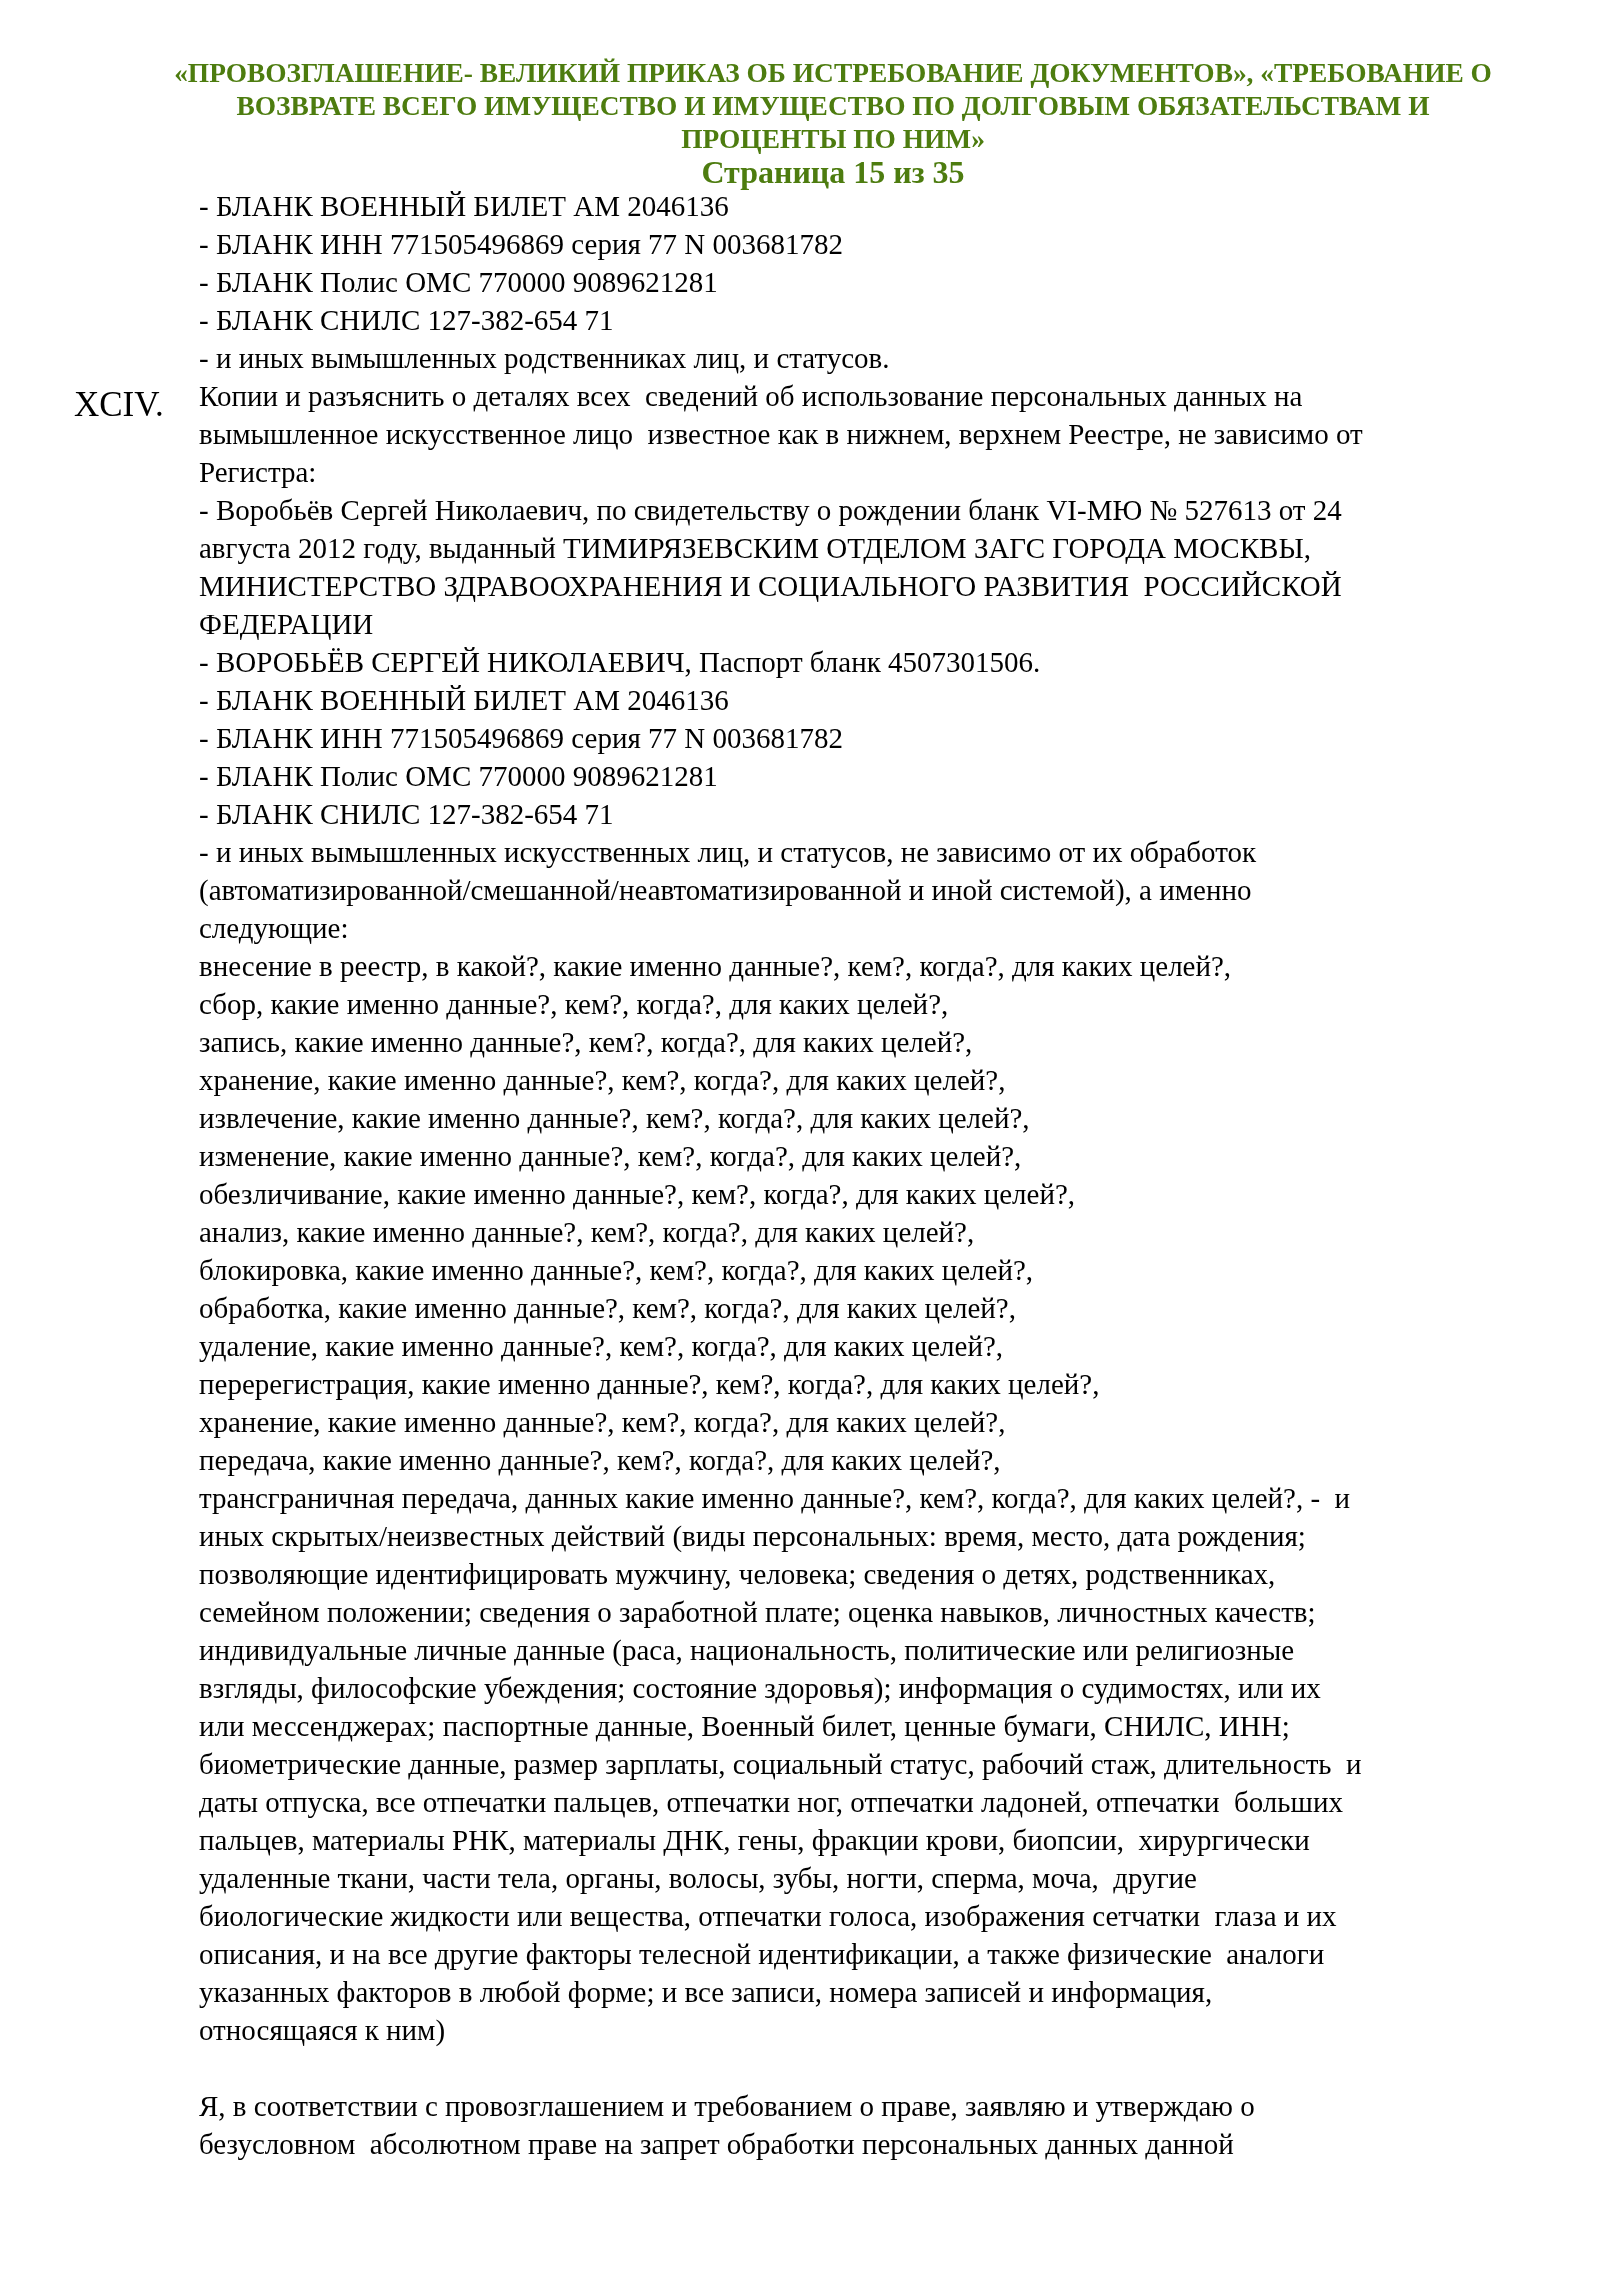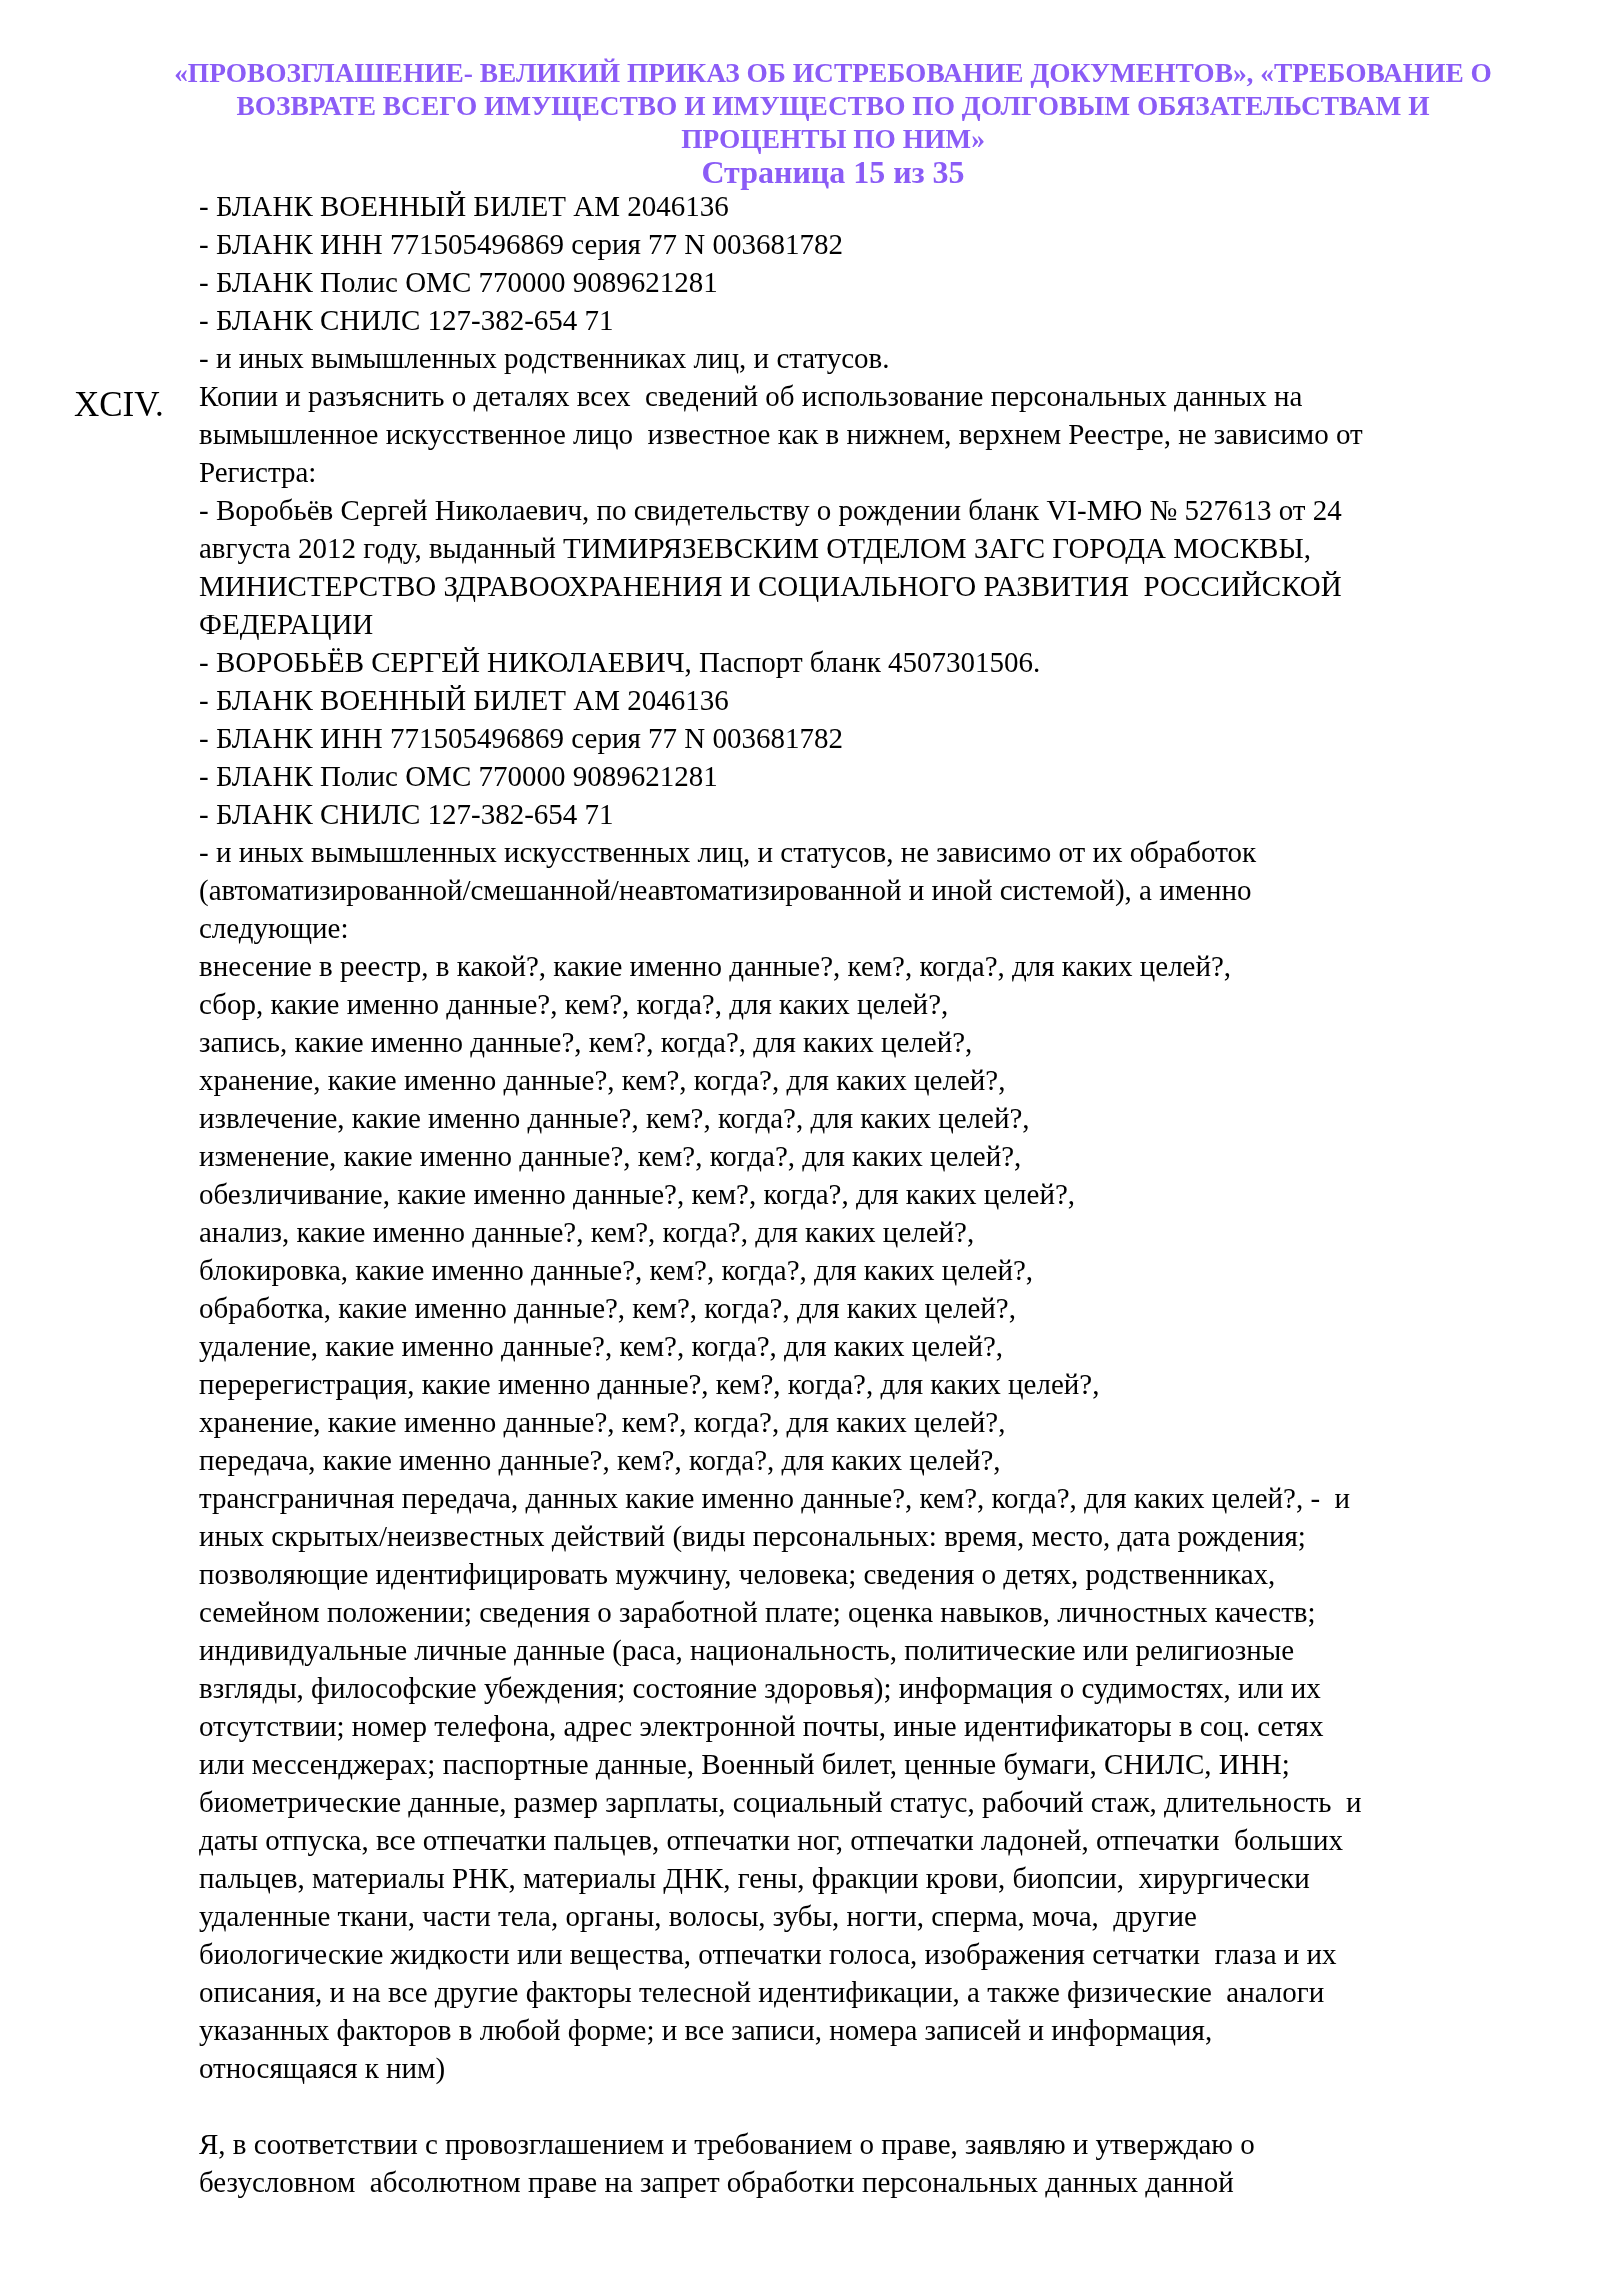--- a/index.html
+++ b/index.html
@@ -18,21 +18,21 @@
     color: #000000;
     overflow: hidden;
   }
   
   .doc-header {
     position: absolute;
     top: 57px;
     left: 0;
     right: 0;
     text-align: center;
-    color: #8b5cf6;
+    color: #4d7c0f;
     font-weight: bold;
     font-size: 27.4px;
     line-height: 33px;
     padding-left: 44px;
   }
   .doc-header .line { white-space: pre; }
   .page-indicator {
     font-size: 32px;
     line-height: 33px;
     white-space: pre;
@@ -118,21 +118,20 @@
           <div class="line">удаление, какие именно данные?, кем?, когда?, для каких целей?,</div>
           <div class="line">перерегистрация, какие именно данные?, кем?, когда?, для каких целей?,</div>
           <div class="line">хранение, какие именно данные?, кем?, когда?, для каких целей?,</div>
           <div class="line">передача, какие именно данные?, кем?, когда?, для каких целей?,</div>
           <div class="line">трансграничная передача, данных какие именно данные?, кем?, когда?, для каких целей?, -  и</div>
           <div class="line">иных скрытых/неизвестных действий (виды персональных: время, место, дата рождения;</div>
           <div class="line">позволяющие идентифицировать мужчину, человека; сведения о детях, родственниках,</div>
           <div class="line">семейном положении; сведения о заработной плате; оценка навыков, личностных качеств;</div>
           <div class="line">индивидуальные личные данные (раса, национальность, политические или религиозные</div>
           <div class="line">взгляды, философские убеждения; состояние здоровья); информация о судимостях, или их</div>
-          <div class="line">отсутствии; номер телефона, адрес электронной почты, иные идентификаторы в соц. сетях</div>
           <div class="line">или мессенджерах; паспортные данные, Военный билет, ценные бумаги, СНИЛС, ИНН;</div>
           <div class="line">биометрические данные, размер зарплаты, социальный статус, рабочий стаж, длительность  и</div>
           <div class="line">даты отпуска, все отпечатки пальцев, отпечатки ног, отпечатки ладоней, отпечатки  больших</div>
           <div class="line">пальцев, материалы РНК, материалы ДНК, гены, фракции крови, биопсии,  хирургически</div>
           <div class="line">удаленные ткани, части тела, органы, волосы, зубы, ногти, сперма, моча,  другие</div>
           <div class="line">биологические жидкости или вещества, отпечатки голоса, изображения сетчатки  глаза и их</div>
           <div class="line">описания, и на все другие факторы телесной идентификации, а также физические  аналоги</div>
           <div class="line">указанных факторов в любой форме; и все записи, номера записей и информация,</div>
           <div class="line">относящаяся к ним)</div>
         </div>

